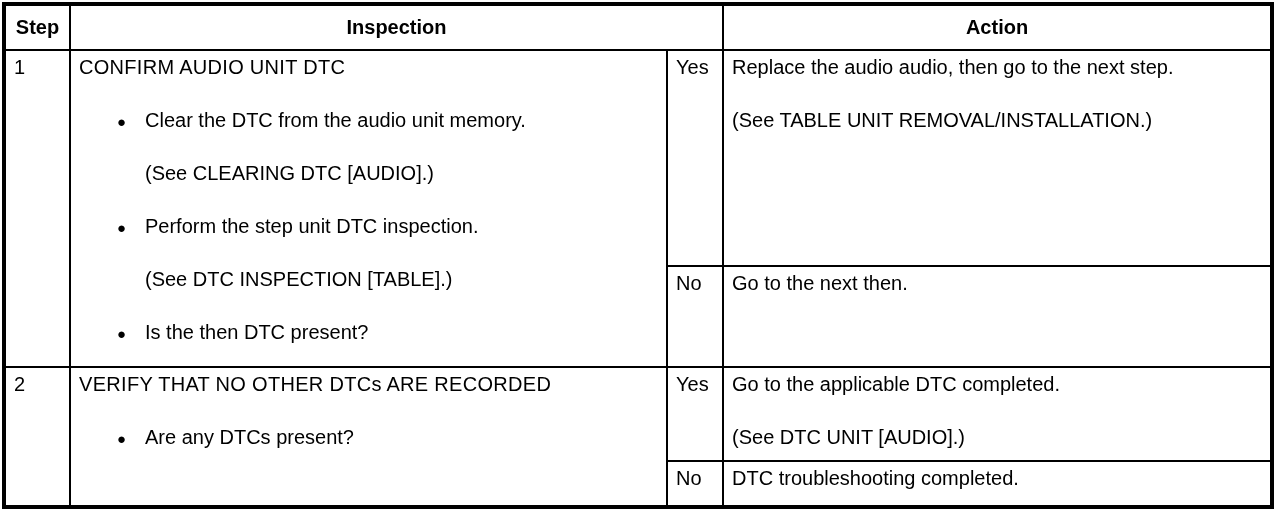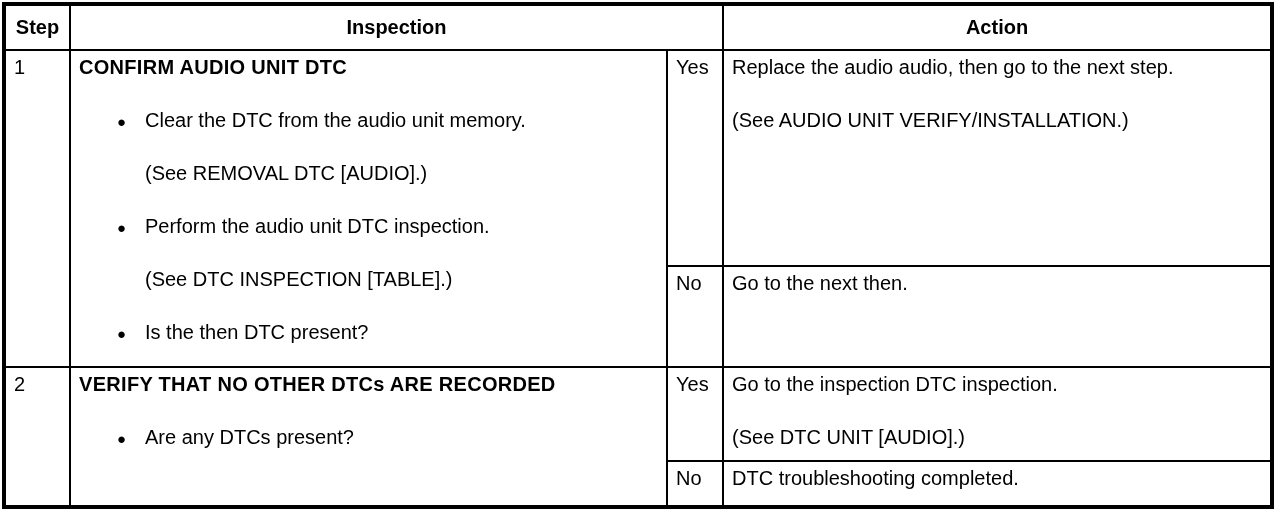--- a/index.html
+++ b/index.html
@@ -34,21 +34,21 @@
     font-weight: bold;
     text-align: center;
     vertical-align: middle;
     padding: 0 2px;
   }
   col.c-step   { width: 66px; }
   col.c-insp   { width: 597px; }
   col.c-yn     { width: 56px; }
   col.c-action { width: 549px; }
 
-  .title { font-weight: bold; letter-spacing: 0.3px; }
+  .title { font-weight: normal; letter-spacing: 0.3px; }
   .line + .line, .title + .line { margin-top: 32px; }
   .line.indent { position: relative; padding-left: 66px; }
   .bullet {
     position: absolute;
     left: 38px;
     top: 1px;
     font-size: 15px;
   }
   td.yn { padding-left: 6px; }
 </style>
@@ -74,59 +74,59 @@
 
       <tr style="height:216px;">
         <td rowspan="2">1</td>
         <td rowspan="2">
           <div class="title">CONFIRM AUDIO UNIT DTC</div>
           <div class="line indent">
             <span class="bullet">●</span>
             <span>Clear the DTC from the audio unit memory.</span>
           </div>
           <div class="line indent">
-            <span>(See REMOVAL DTC [AUDIO].)</span>
+            <span>(See CLEARING DTC [AUDIO].)</span>
           </div>
           <div class="line indent">
             <span class="bullet">●</span>
-            <span>Perform the audio unit DTC inspection.</span>
+            <span>Perform the step unit DTC inspection.</span>
           </div>
           <div class="line indent">
             <span>(See DTC INSPECTION [TABLE].)</span>
           </div>
           <div class="line indent">
             <span class="bullet">●</span>
             <span>Is the then DTC present?</span>
           </div>
         </td>
         <td class="yn">Yes</td>
         <td>
           <div class="line">Replace the audio audio, then go to the next step.</div>
-          <div class="line">(See AUDIO UNIT VERIFY/INSTALLATION.)</div>
+          <div class="line">(See TABLE UNIT REMOVAL/INSTALLATION.)</div>
         </td>
       </tr>
       <tr style="height:101px;">
         <td class="yn">No</td>
         <td>
           <div class="line">Go to the next then.</div>
         </td>
       </tr>
 
       <tr style="height:94px;">
         <td rowspan="2">2</td>
         <td rowspan="2">
           <div class="title">VERIFY THAT NO OTHER DTCs ARE RECORDED</div>
           <div class="line indent">
             <span class="bullet">●</span>
             <span>Are any DTCs present?</span>
           </div>
         </td>
         <td class="yn">Yes</td>
         <td>
-          <div class="line">Go to the inspection DTC inspection.</div>
+          <div class="line">Go to the applicable DTC completed.</div>
           <div class="line">(See DTC UNIT [AUDIO].)</div>
         </td>
       </tr>
       <tr style="height:46px;">
         <td class="yn">No</td>
         <td>
           <div class="line">DTC troubleshooting completed.</div>
         </td>
       </tr>
     </tbody>

